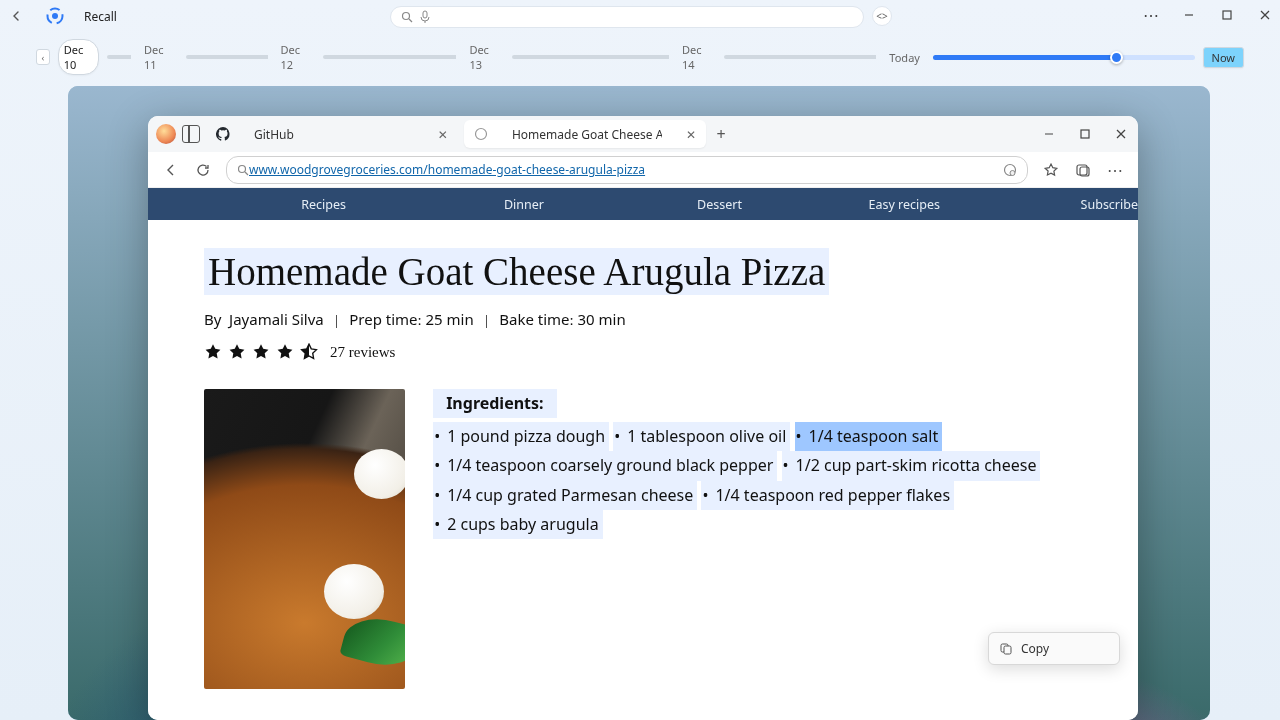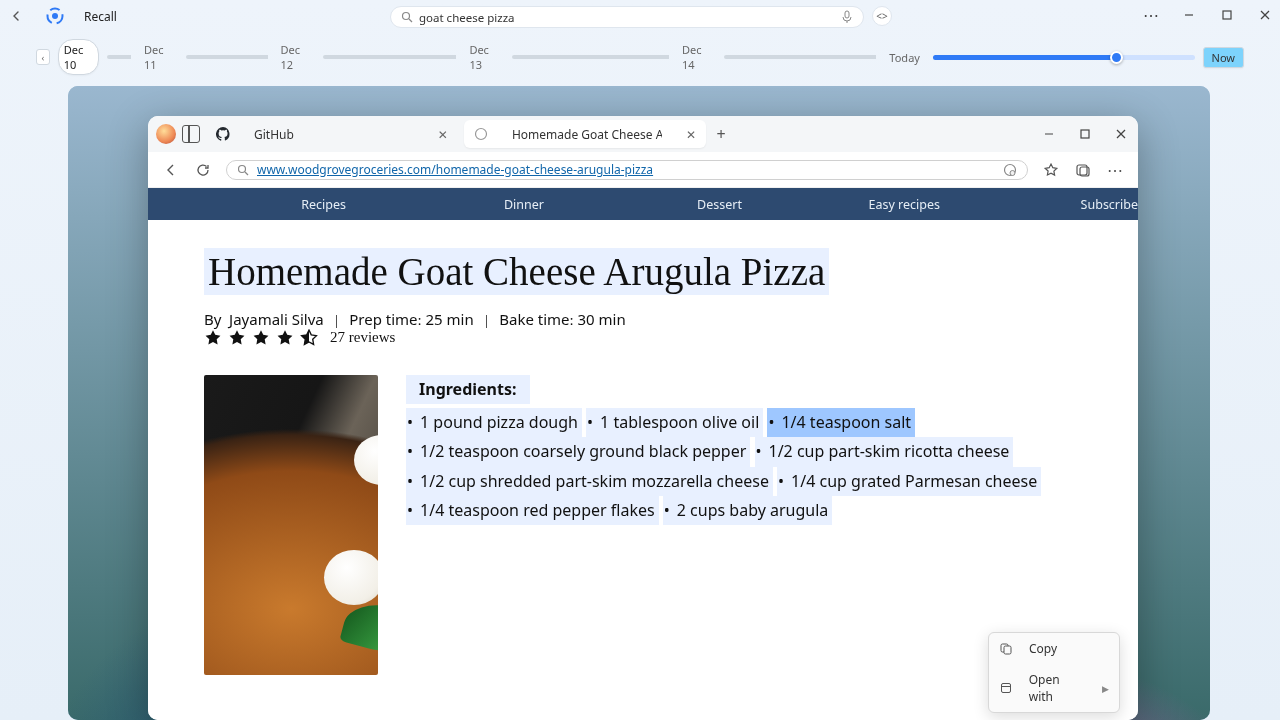--- a/index.html
+++ b/index.html
@@ -50,57 +50,57 @@
 .tab.active{background:#fff;box-shadow:0 1px 2px rgba(0,0,0,0.06)}
 .tab .favicon{width:14px;height:14px}
 .tab .close{color:#666;font-size:12px}
 .newtab{width:18px;height:18px;display:flex;align-items:center;justify-content:center;color:#555;font-size:16px}
 .bwin-controls{margin-left:auto;display:flex;gap:18px;color:#444}
 .bwin-controls .bwbtn{width:18px;height:18px;display:flex;align-items:center;justify-content:center}
 
 
 .addr-row{height:36px;display:flex;align-items:center;padding:0 14px;gap:14px;background:#fff;border-bottom:1px solid #f0f0f0}
 .nav-btn{color:#555;width:18px;display:flex;justify-content:center}
-.addr-bar{flex:1;height:20px;border:1px solid #d0d0d0;border-radius:12px;display:flex;align-items:center;padding:0 10px;gap:8px;font-size:12px;color:#555}
+.addr-bar{flex:1;height:28px;border:1px solid #d0d0d0;border-radius:12px;display:flex;align-items:center;padding:0 10px;font-size:12px;color:#555}
 .addr-bar .url{color:#16a;text-decoration:underline}
 .tool-icons{display:flex;gap:14px;color:#555}
 .tool-icons .ti{width:18px;height:18px;display:flex;align-items:center;justify-content:center}
 
 
 .site-nav{height:32px;background:#2d4a70;display:flex;align-items:center;color:#e6eef6;font-size:12.5px}
 .site-nav .sn{flex:1;text-align:right}
 
 
 .page{position:absolute;left:0;right:0;top:104px;bottom:0;background:#fff;padding:28px 56px 0 56px}
 .hl{background:#e8f0ff}
 .page h1{font-family:"Times New Roman",serif;font-weight:400;font-size:39px;color:#111;display:inline-block;padding:1px 4px}
 .meta{font-family:"Times New Roman",serif;font-size:15px;color:#111;margin-top:14px}
 .meta b{font-weight:400}
-.rating{display:flex;align-items:flex-start;gap:6px}
+.rating{margin-top:14px;display:flex;align-items:center;gap:6px}
 .star{color:#111}
 .reviews{font-family:"Times New Roman",serif;font-size:15px;color:#111;margin-left:6px}
 
 .columns{display:flex;gap:28px;margin-top:28px}
 .pizza{width:564px;height:300px;border-radius:2px;position:relative;overflow:hidden;background:
  radial-gradient(ellipse 420px 300px at 50% 78%,#c97a2d 0%,#8f4a17 46%,#3a2314 58%,transparent 60%),
  linear-gradient(115deg,#1a1a1a 0%,#161616 38%,#6b6358 55%,#2a2620 100%)}
 .leaf{position:absolute;border-radius:60% 10% 60% 10%;background:linear-gradient(120deg,#13551c 0%,#2f8c38 55%,#59b94f 100%);transform:rotate(var(--r,0deg))}
 .cheese{position:absolute;border-radius:50%;background:radial-gradient(circle at 38% 32%,#fff 0%,#f2efe7 68%,#d7d1bf 100%)}
 
 .ingredients{font-family:"Times New Roman",serif;font-size:16px;color:#111;line-height:1.7}
 .ingredients .ihdr{font-weight:700;display:inline-block;padding:1px 13px}
 .ingredients ul{list-style:none;margin-top:4px}
 .ingredients li{padding-left:14px;position:relative;display:inline-block;padding-right:4px;padding-top:1px;padding-bottom:1px}
 .ingredients li::before{content:"•";position:absolute;left:1px}
 .ingredients li.sel{background:#9ec7ff}
 .ingredients li .row{display:block}
 
 
 .ctx{position:absolute;left:840px;top:516px;width:132px;background:#fafafa;border:1px solid #d8d8d8;border-radius:6px;box-shadow:0 4px 16px rgba(0,0,0,0.14);font-size:12px;color:#333;z-index:5}
-.ctx .mi{display:flex;align-items:center;gap:16px;padding:7px 10px}
+.ctx .mi{display:flex;align-items:center;gap:8px;padding:7px 10px}
 .ctx .arrow{margin-left:auto;color:#888;font-size:9px}
 .ctx .ico{width:14px;height:14px;display:flex;align-items:center;justify-content:center;color:#555}
 
 svg{display:block}
 </style>
 </head>
 <body>
 
 <div class="titlebar">
   <div class="tb-left">
@@ -118,21 +118,20 @@
     <div class="tb-title">Recall</div>
   </div>
 
   <div class="search-pill">
     <span>
         <svg width="12" height="12" viewBox="0 0 12 12">
           <circle cx="5" cy="5" r="3.5" stroke="#888" stroke-width="1.2" fill="none"></circle>
           <line x1="8" y1="8" x2="11" y2="11" stroke="#888" stroke-width="1.2"></line>
         </svg>
       </span>
-    <input value="goat cheese pizza" style="">
     <span class="mic">
         <svg width="12" height="14" viewBox="0 0 12 14">
           <rect x="4" y="1" width="4" height="7" rx="2" fill="none" stroke="#888" stroke-width="1"></rect>
           <path d="M2 7a4 4 0 0 0 8 0M6 11v2" stroke="#888" stroke-width="1" fill="none"></path>
         </svg>
       </span>
   </div>
   <div class="code-btn">&lt;&gt;</div>
 
   <div class="win-controls">
@@ -328,47 +327,36 @@
           <div class="leaf" style="left:140px;top:230px;width:74px;height:46px;--r:15deg"></div>
 
         </div>
 
         <div class="ingredients">
           <span class="ihdr hl">Ingredients:</span>
           <ul>
             <li class="hl"><span class="row">1 pound pizza dough</span></li>
             <li class="hl"><span class="row">1 tablespoon olive oil</span></li>
             <li class="sel"><span class="row">1/4 teaspoon salt</span></li>
-            <li class="hl"><span class="row">1/2 teaspoon coarsely ground black pepper</span></li>
+            <li class="hl"><span class="row">1/4 teaspoon coarsely ground black pepper</span></li>
             <li class="hl"><span class="row">1/2 cup part-skim ricotta cheese</span></li>
-            <li class="hl"><span class="row">1/2 cup shredded part-skim mozzarella cheese</span></li>
             <li class="hl"><span class="row">1/4 cup grated Parmesan cheese</span></li>
             <li class="hl"><span class="row">1/4 teaspoon red pepper flakes</span></li>
             <li class="hl"><span class="row">2 cups baby arugula</span></li>
           </ul>
         </div>
       </div>
     </div>
 
     <div class="ctx">
       <div class="mi">
         <span class="ico">
             <svg width="12" height="12">
               <rect x="1" y="1" width="7" height="8" rx="1.5" fill="none" stroke="#555" stroke-width="1"></rect>
               <rect x="4" y="3" width="7" height="8" rx="1.5" fill="#fafafa" stroke="#555" stroke-width="1"></rect>
             </svg>
           </span>
         <span>Copy</span>
       </div>
-      <div class="mi">
-        <span class="ico">
-            <svg width="12" height="12">
-              <rect x="1.5" y="1.5" width="9" height="9" rx="1.5" fill="none" stroke="#555" stroke-width="1"></rect>
-              <line x1="1.5" y1="4.5" x2="10.5" y2="4.5" stroke="#555" stroke-width="1"></line>
-            </svg>
-          </span>
-        <span>Open with</span>
-        <span class="arrow">▶</span>
-      </div>
     </div>
 
   </div>
 </div>
 
 </body></html>

